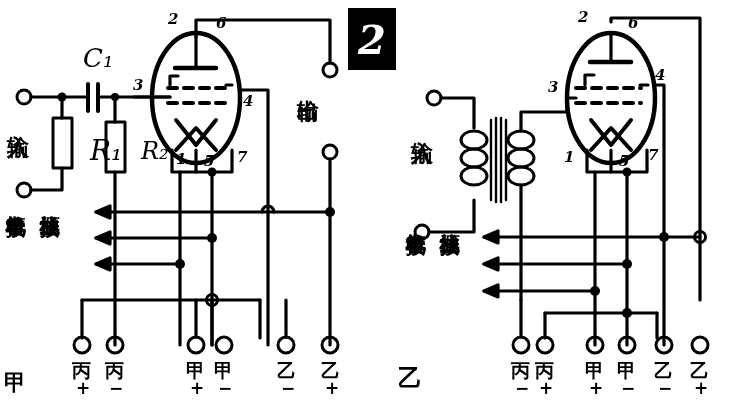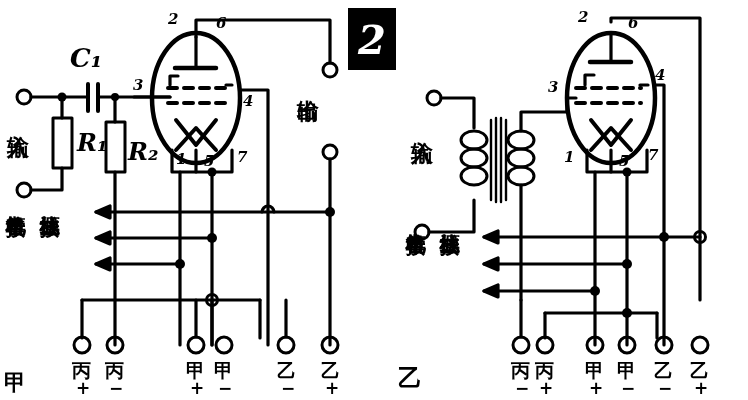--- a/index.html
+++ b/index.html
@@ -4,22 +4,22 @@
 <style>
   html,body{margin:0;padding:0;background:#ffffff;}
   body{width:748px;height:400px;overflow:hidden;
        font-family:"DejaVu Sans","Liberation Sans",sans-serif;}
   #stage{position:relative;width:748px;height:400px;background:#fff;}
   #stage svg{position:absolute;left:0;top:0;}
 
   .cjk{position:absolute;font-family:"DejaVu Sans","Liberation Sans",sans-serif;
        color:#000;font-weight:bold;line-height:0.96;letter-spacing:0;}
   .vert{writing-mode:vertical-rl;text-orientation:upright;}
-  .lbl{position:absolute;color:#000;font-weight:bold;
-       font-family:"DejaVu Serif","Liberation Serif",serif;font-style:italic;}
+  .lbl{position:absolute;color:#000;font-weight:normal;
+       font-family:"DejaVu Serif","Liberation Serif",serif;font-style:italic;margin-left:13px;}
   .pin{position:absolute;color:#000;font-weight:bold;font-style:italic;
        font-family:"DejaVu Serif","Liberation Serif",serif;font-size:15px;}
   .sign{position:absolute;color:#000;font-weight:bold;font-size:17px;
         font-family:"DejaVu Sans","Liberation Sans",sans-serif;}
   .term{position:absolute;color:#000;font-weight:bold;font-size:19px;
         font-family:"DejaVu Sans","Liberation Sans",sans-serif;}
   .fignum{position:absolute;background:#000;color:#fff;font-weight:bold;
           display:flex;align-items:center;justify-content:center;
           font-family:"DejaVu Serif","Liberation Serif",serif;font-style:italic;}
   .figcap{position:absolute;color:#000;font-weight:bold;
@@ -180,21 +180,21 @@
         <circle cx="664" cy="345" r="8" stroke-width="3"></circle>
         <circle cx="700" cy="345" r="8" stroke-width="3"></circle>
         <path d="M521 337 L521 300"></path>
       </g>
     </g>
   </svg>
 
   <div class="fignum" style="left:348px;top:8px;width:48px;height:62px;font-size:40px;">2</div>
 
   <div class="lbl" style="left:70px;top:43px;font-size:26px;">C₁</div>
-  <div class="lbl" style="left:77px;top:128px;font-size:24px;">R₁</div>
+  <div class="lbl" style="left:77px;top:134px;font-size:28px;">R₁</div>
   <div class="lbl" style="left:128px;top:137px;font-size:24px;">R₂</div>
 
   <div class="cjk vert" style="left:8px;top:118px;font-size:22px;">输入</div>
   <div class="cjk vert" style="left:298px;top:82px;font-size:22px;">输出</div>
 
   <div class="cjk vert" style="left:40px;top:200px;font-size:20px;">源接线柱</div>
   <div class="cjk vert" style="left:6px;top:200px;font-size:20px;">接单管机电</div>
 
   <div class="pin" style="left:168px;top:10px;">2</div>
   <div class="pin" style="left:216px;top:14px;">6</div>

